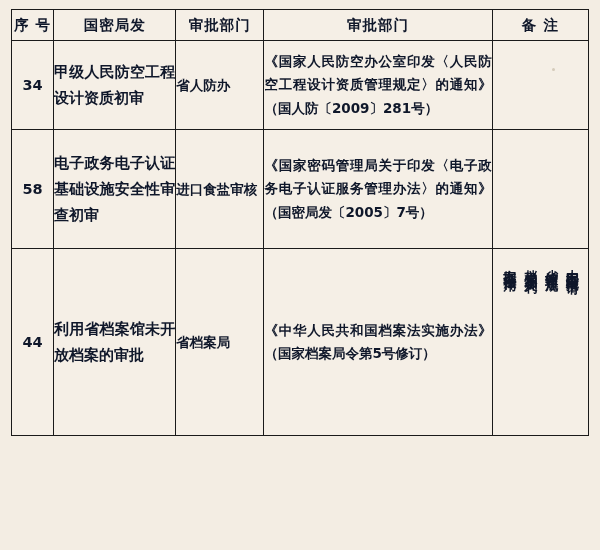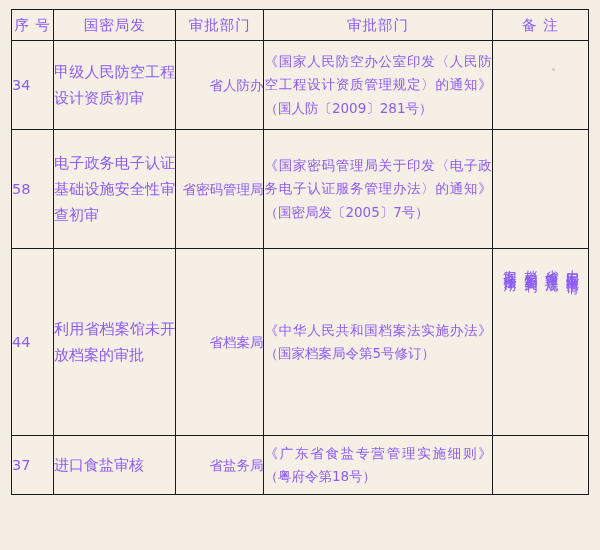--- a/index.html
+++ b/index.html
@@ -26,39 +26,40 @@
     width: 578px;
     border-collapse: collapse;
     table-layout: fixed;
     background: #f5efe6;
   }
   table.doc-table td,
   table.doc-table th {
     border: 1px solid #1a1a1a;
     padding: 0;
     vertical-align: middle;
-    color: #8b5cf6;
-    font-weight: normal;
+    color: #0f172a;
+    font-weight: bold;
   }
   .hdr td {
     height: 30px;
     text-align: center;
     font-size: 14.5px;
     letter-spacing: 1px;
   }
   .c-no   { width: 42px;  text-align: center; }
   .c-name { width: 122px; }
   .c-dept { width: 88px; }
   .c-basis{ width: 228px; }
   .c-note { width: 96px; }
   .cell-center {
+    text-align: center;
     font-size: 14.5px;
   }
   .dept-cell {
-    text-align: right;
+    text-align: left;
     font-size: 13.5px;
     line-height: 1.7;
     padding: 4px 6px;
   }
   .name-cell {
     font-size: 15px;
     line-height: 1.75;
     padding: 6px 9px;
     text-align: justify;
     text-align-last: left;
@@ -129,46 +130,39 @@
         <td class="cell-center">34</td>
         <td class="name-cell">甲级人民防空工程设计资质初审</td>
         <td class="dept-cell">省人防办</td>
         <td class="basis-cell">《国家人民防空办公室印发〈人民防空工程设计资质管理规定〉的通知》（国人防〔2009〕281号）</td>
         <td class="note-blank"></td>
       </tr>
 
       <tr class="row-35">
         <td class="cell-center">58</td>
         <td class="name-cell">电子政务电子认证基础设施安全性审查初审</td>
-        <td class="dept-cell">省密码管理局</td>
+        <td class="dept-cell">进口食盐审核</td>
         <td class="basis-cell">《国家密码管理局关于印发〈电子政务电子认证服务管理办法〉的通知》（国密局发〔2005〕7号）</td>
         <td class="note-blank"></td>
       </tr>
 
       <tr class="row-36">
         <td class="cell-center">44</td>
         <td class="name-cell">利用省档案馆未开放档案的审批</td>
         <td class="dept-cell">省档案局</td>
         <td class="basis-cell">《中华人民共和国档案法实施办法》（国家档案局令第5号修订）</td>
         <td>
           <div class="vert-note">
             <span class="vcol">由案据审批申请</span>
             <span class="vcol">省馆管理法规</span>
             <span class="vcol">档根案相关利</span>
             <span class="vcol">案据理法律用</span>
           </div>
         </td>
       </tr>
 
-      <tr class="row-37">
-        <td class="cell-center">37</td>
-        <td class="name-cell">进口食盐审核</td>
-        <td class="dept-cell">省盐务局</td>
-        <td class="basis-cell">《广东省食盐专营管理实施细则》（粤府令第18号）</td>
-        <td class="note-blank"></td>
-      </tr>
     </tbody>
   </table>
 
   <div class="speck" style="left:552px;top:68px;width:3px;height:3px;"></div>
   <div class="speck" style="left:74px;top:168px;width:2px;height:2px;"></div>
 
 </div>
 
 </body></html>

